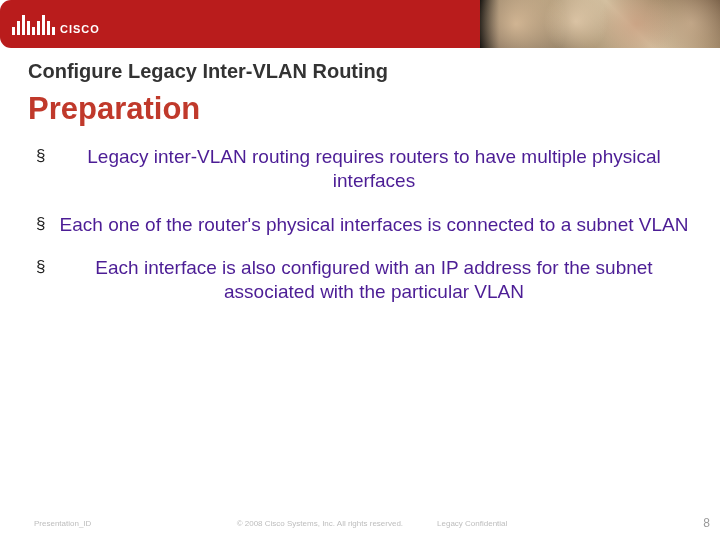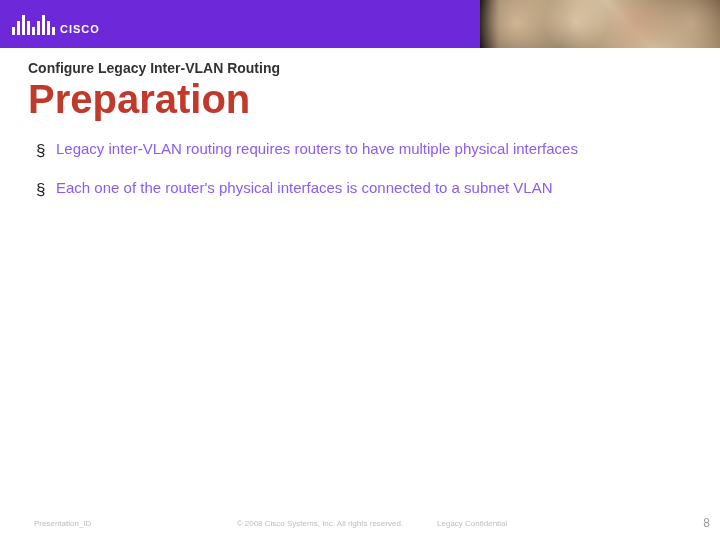--- a/index.html
+++ b/index.html
@@ -7,25 +7,26 @@
     width: 720px;
     height: 540px;
     font-family: Arial, Helvetica, sans-serif;
     background: #fff;
     position: relative;
     overflow: hidden;
   }
   .header {
     width: 100%;
     height: 48px;
-    background: #6d28d9;
+    background: #b91c1c;
     display: flex;
     align-items: center;
     justify-content: space-between;
     position: relative;
+    border-radius: 11px;
   }
   .logo {
     display: flex;
     align-items: flex-end;
     margin-left: 12px;
     gap: 1px;
   }
   .logo-bars {
     display: flex;
     align-items: flex-end;
@@ -63,42 +64,43 @@
     background:
       radial-gradient(circle at 15% 50%, rgba(255,220,180,0.6) 0%, transparent 25%),
       radial-gradient(circle at 40% 45%, rgba(255,230,200,0.5) 0%, transparent 22%),
       radial-gradient(circle at 65% 50%, rgba(200,150,120,0.6) 0%, transparent 24%),
       radial-gradient(circle at 88% 48%, rgba(230,200,170,0.5) 0%, transparent 22%);
   }
   .content {
     padding: 12px 28px 0 28px;
   }
   .subtitle {
-    font-size: 14px;
+    font-size: 20px;
     font-weight: bold;
     color: #333;
-    margin-bottom: 1px;
+    margin-bottom: 8px;
   }
   .title {
-    font-size: 40px;
+    font-size: 31px;
     font-weight: bold;
     color: #c0392b;
     margin-bottom: 18px;
   }
   ul.bullets {
     list-style: none;
     padding-left: 8px;
   }
   ul.bullets li {
     position: relative;
     padding-left: 20px;
-    font-size: 15px;
-    color: #8b5cf6;
+    font-size: 19px;
+    color: #4c1d95;
     line-height: 1.25;
     margin-bottom: 20px;
+    text-align: center;
   }
   ul.bullets li::before {
     content: "§";
     position: absolute;
     left: 0;
     top: 0;
     font-size: 17px;
     color: #222;
   }
   .footer {
@@ -145,20 +147,21 @@
   </div>
   <div class="header-img"></div>
 </div>
 
 <div class="content">
   <div class="subtitle">Configure Legacy Inter-VLAN Routing</div>
   <div class="title">Preparation</div>
   <ul class="bullets">
     <li>Legacy inter-VLAN routing requires routers to have multiple physical interfaces</li>
     <li>Each one of the router's physical interfaces is connected to a subnet VLAN</li>
+    <li>Each interface is also configured with an IP address for the subnet associated with the particular VLAN</li>
   </ul>
 </div>
 
 <div class="footer">
   <span>Presentation_ID</span>
   <div class="mid">
     <span>© 2008 Cisco Systems, Inc. All rights reserved.</span>
     <span>Legacy Confidential</span>
   </div>
   <span class="page">8</span>

